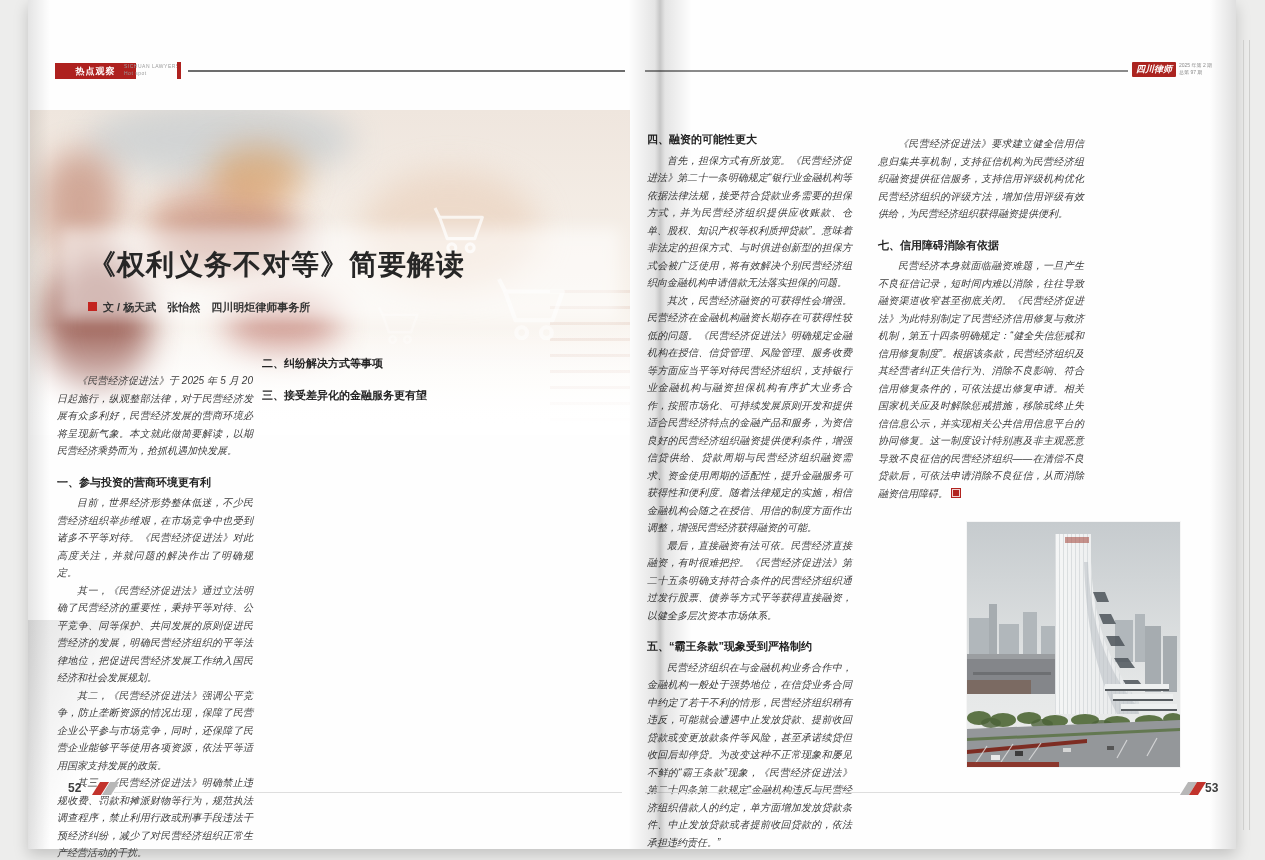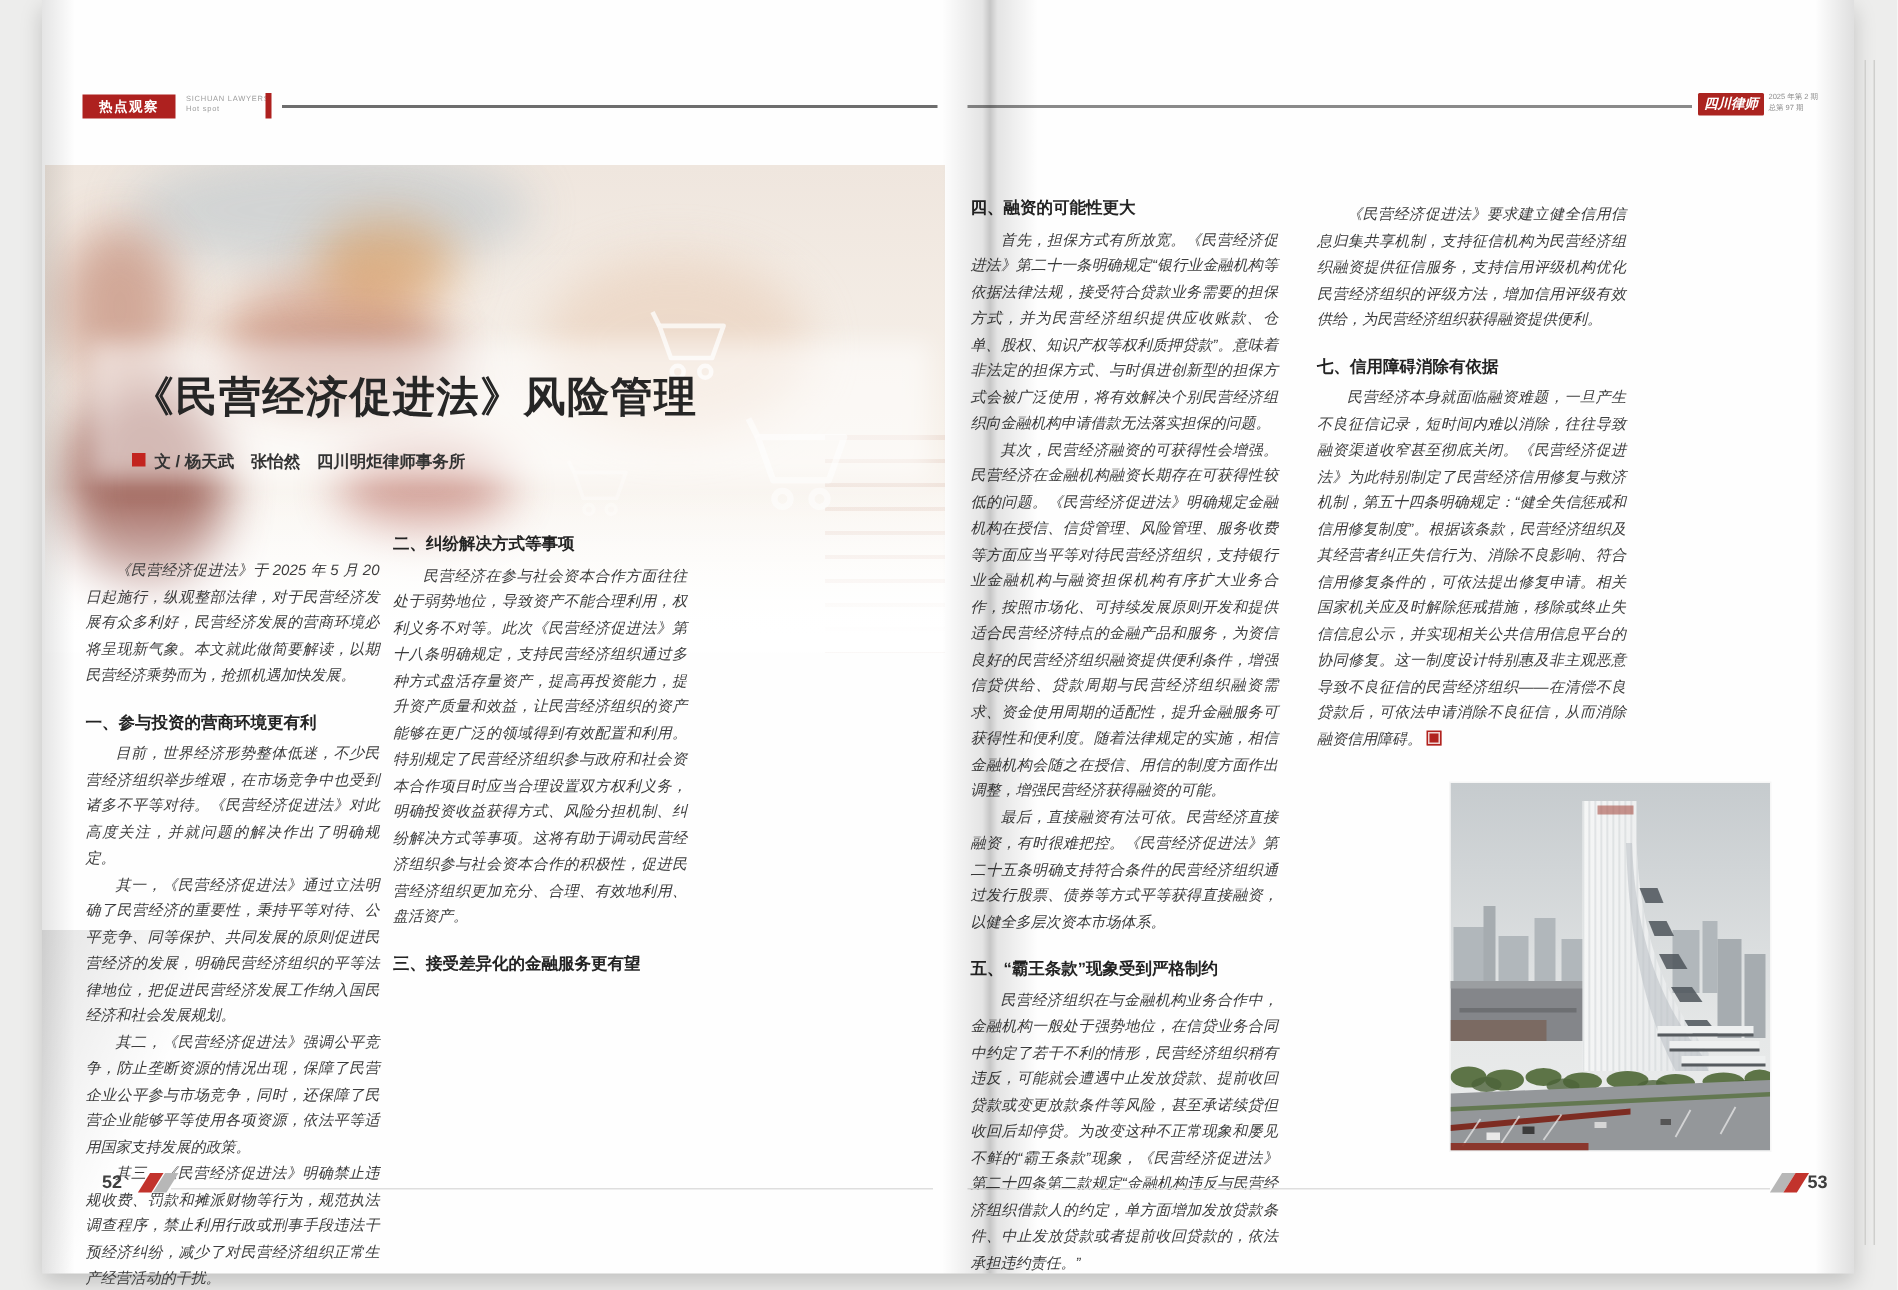--- a/index.html
+++ b/index.html
@@ -8,21 +8,21 @@
   .book{position:absolute;left:28px;top:0;width:1208px;height:849px;background:#fefefe;box-shadow:0 6px 14px rgba(0,0,0,.18);}
   
   .gutter{position:absolute;left:600px;top:0;width:64px;height:849px;pointer-events:none;
     background:linear-gradient(90deg,rgba(0,0,0,0) 0%,rgba(0,0,0,.10) 42%,rgba(0,0,0,.22) 50%,rgba(0,0,0,.10) 58%,rgba(0,0,0,0) 100%);}
   .curl-left{position:absolute;left:0;top:620px;width:120px;height:229px;pointer-events:none;
     background:linear-gradient(115deg,rgba(0,0,0,.10),rgba(255,255,255,0) 55%);}
   .edge-shade-l{position:absolute;left:0;top:0;width:22px;height:849px;background:linear-gradient(90deg,rgba(0,0,0,.10),rgba(0,0,0,0));}
   .edge-shade-r{position:absolute;right:0;top:0;width:26px;height:849px;background:linear-gradient(270deg,rgba(0,0,0,.12),rgba(0,0,0,0));}
   .page-edge-line{position:absolute;top:40px;height:790px;width:1px;background:#cfcfcd;}
   
-  .tag{position:absolute;left:55px;top:63px;width:62px;height:16px;background:#ae211f;color:#fff;
+  .tag{position:absolute;left:55px;top:63px;width:81px;height:16px;background:#ae211f;color:#fff;
     font-size:9px;font-weight:bold;text-align:center;line-height:16px;letter-spacing:1px;}
   .eyebrow{position:absolute;left:124px;top:63px;color:#9c9c9c;font-size:5px;line-height:7px;letter-spacing:.5px;}
   .vbar{position:absolute;left:177px;top:62px;width:4px;height:17px;background:#ae211f;}
   .rule-l{position:absolute;left:188px;top:70px;width:437px;height:2px;background:#6d6d6d;}
   .rule-r{position:absolute;left:645px;top:70px;width:483px;height:2px;background:#8a8a8a;}
   .logo-box{position:absolute;left:1132px;top:62px;width:44px;height:15px;background:#ab2420;color:#fff;
     font-size:9px;font-weight:bold;font-style:italic;text-align:center;line-height:15px;border-radius:1px;}
   .issue{position:absolute;left:1179px;top:62px;color:#8a8a8a;font-size:5px;line-height:7px;}
   
   .hero{position:absolute;left:30px;top:110px;width:600px;height:325px;overflow:hidden;
@@ -98,36 +98,35 @@
             <path d="M6,8 L34,8 L29,22 L11,22 Z"></path>
               <path d="M6,8 L3,2"></path>
             <circle cx="14" cy="28" r="2.6"></circle>
               <circle cx="26" cy="28" r="2.6"></circle>
           </g>
         </svg>
         <div class="hero-band" style="left:30px;"></div>
         <div class="hero-fade-b"></div>
       </div>
 
-      <div class="title" style="left:60px;">《民营经济促进法》风险管理</div>
+      <div class="title" style="left:60px;">《权利义务不对等》简要解读</div>
       <div class="byline" style="left:60px;">
         <span class="sq"></span><span>文 / 杨天武　张怡然　四川明炬律师事务所</span>
       </div>
 
       <div class="col" style="left:29px;top:372px;width:196px;">
           <p class="col-p">《民营经济促进法》于 2025 年 5 月 20 日起施行，纵观整部法律，对于民营经济发展有众多利好，民营经济发展的营商环境必将呈现新气象。本文就此做简要解读，以期民营经济乘势而为，抢抓机遇加快发展。</p>
           <div class="col-h">一、参与投资的营商环境更有利</div>
           <p class="col-p">目前，世界经济形势整体低迷，不少民营经济组织举步维艰，在市场竞争中也受到诸多不平等对待。《民营经济促进法》对此高度关注，并就问题的解决作出了明确规定。</p>
           <p class="col-p">其一，《民营经济促进法》通过立法明确了民营经济的重要性，秉持平等对待、公平竞争、同等保护、共同发展的原则促进民营经济的发展，明确民营经济组织的平等法律地位，把促进民营经济发展工作纳入国民经济和社会发展规划。</p>
           <p class="col-p">其二，《民营经济促进法》强调公平竞争，防止垄断资源的情况出现，保障了民营企业公平参与市场竞争，同时，还保障了民营企业能够平等使用各项资源，依法平等适用国家支持发展的政策。</p>
           <p class="col-p">其三，《民营经济促进法》明确禁止违规收费、罚款和摊派财物等行为，规范执法调查程序，禁止利用行政或刑事手段违法干预经济纠纷，减少了对民营经济组织正常生产经营活动的干扰。</p>
         </div>
       <div class="col" style="left:234px;top:355px;width:196px;">
           <div class="col-h">二、纠纷解决方式等事项</div>
-          <p class="col-p">民营经济在参与社会资本合作方面往往处于弱势地位，导致资产不能合理利用，权利义务不对等。此次《民营经济促进法》第十八条明确规定，支持民营经济组织通过多种方式盘活存量资产，提高再投资能力，提升资产质量和效益，让民营经济组织的资产能够在更广泛的领域得到有效配置和利用。特别规定了民营经济组织参与政府和社会资本合作项目时应当合理设置双方权利义务，明确投资收益获得方式、风险分担机制、纠纷解决方式等事项。这将有助于调动民营经济组织参与社会资本合作的积极性，促进民营经济组织更加充分、合理、有效地利用、盘活资产。</p>
           <div class="col-h">三、接受差异化的金融服务更有望</div>
         </div>
 
       <div class="pagenum" style="left:40px;">52</div>
       <div class="slash red" style="left:68px;"></div>
       <div class="slash gray" style="left:78px;"></div>
       <div class="foot-rule" style="left:86px;width:508px;"></div>
     </div>
 
     <div>

